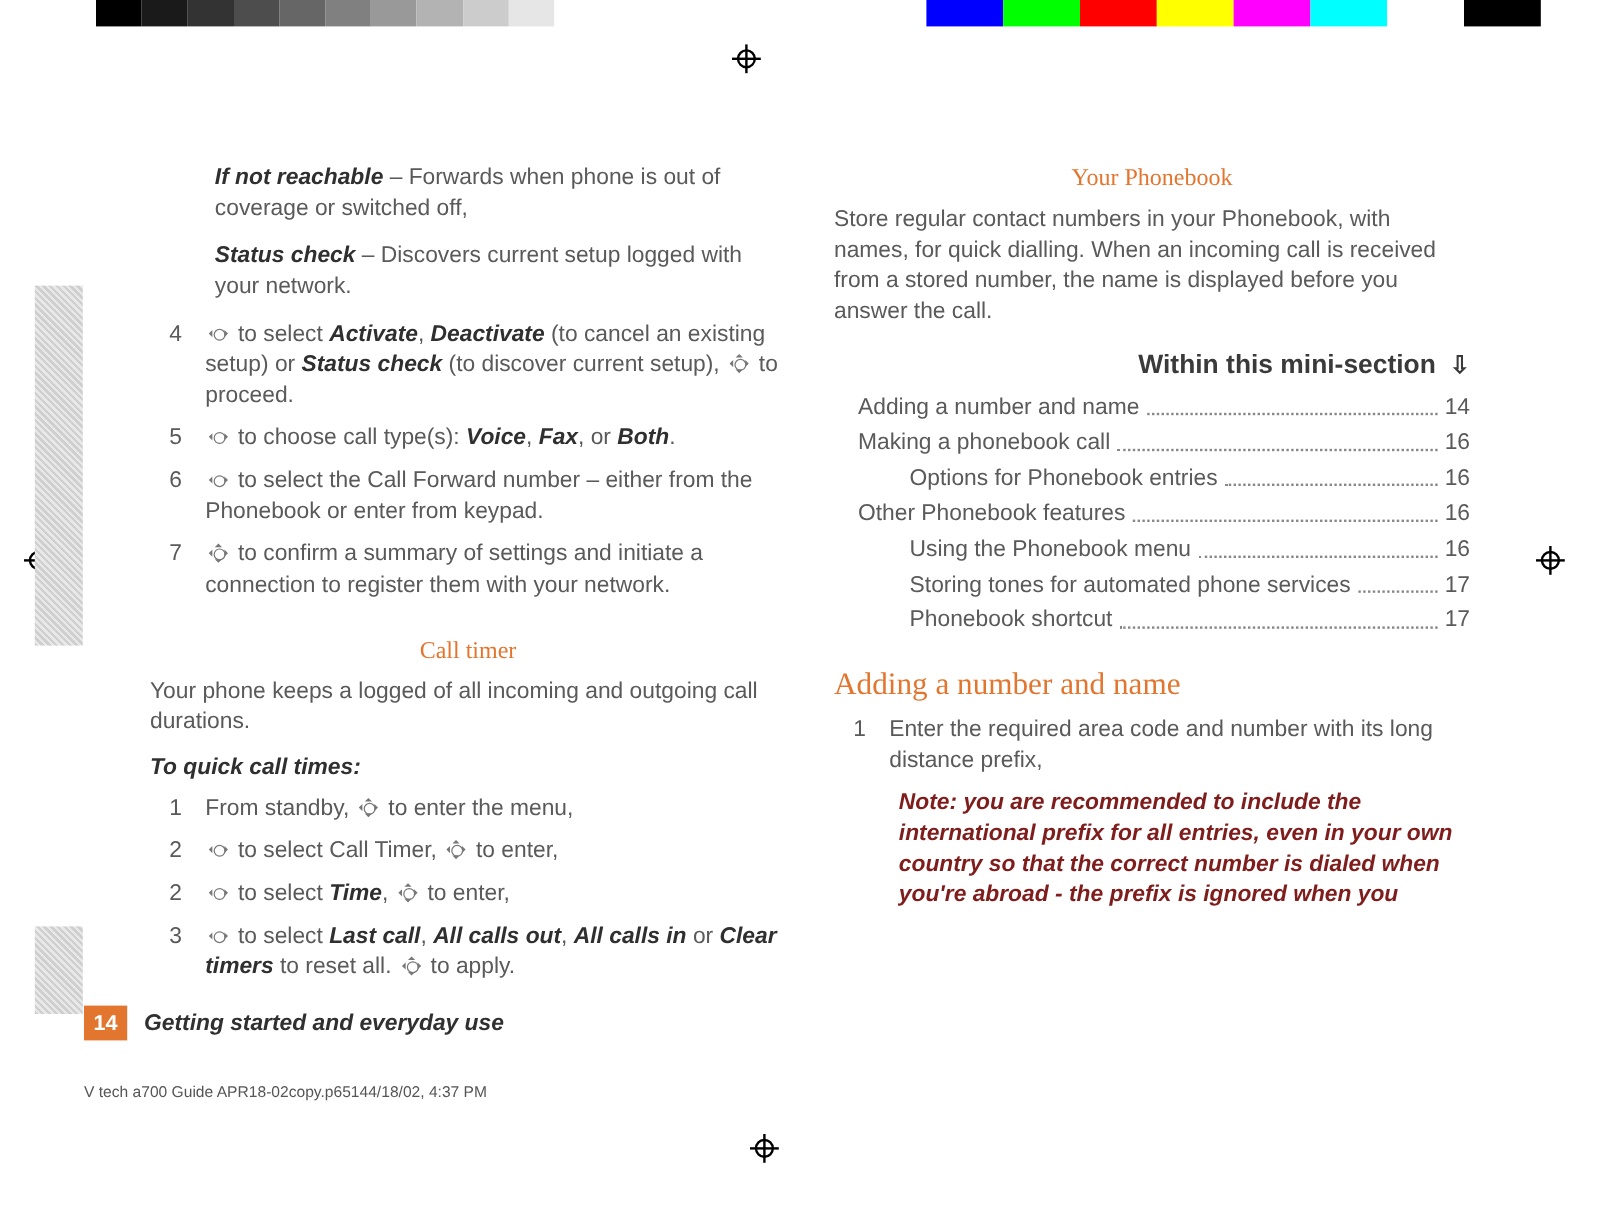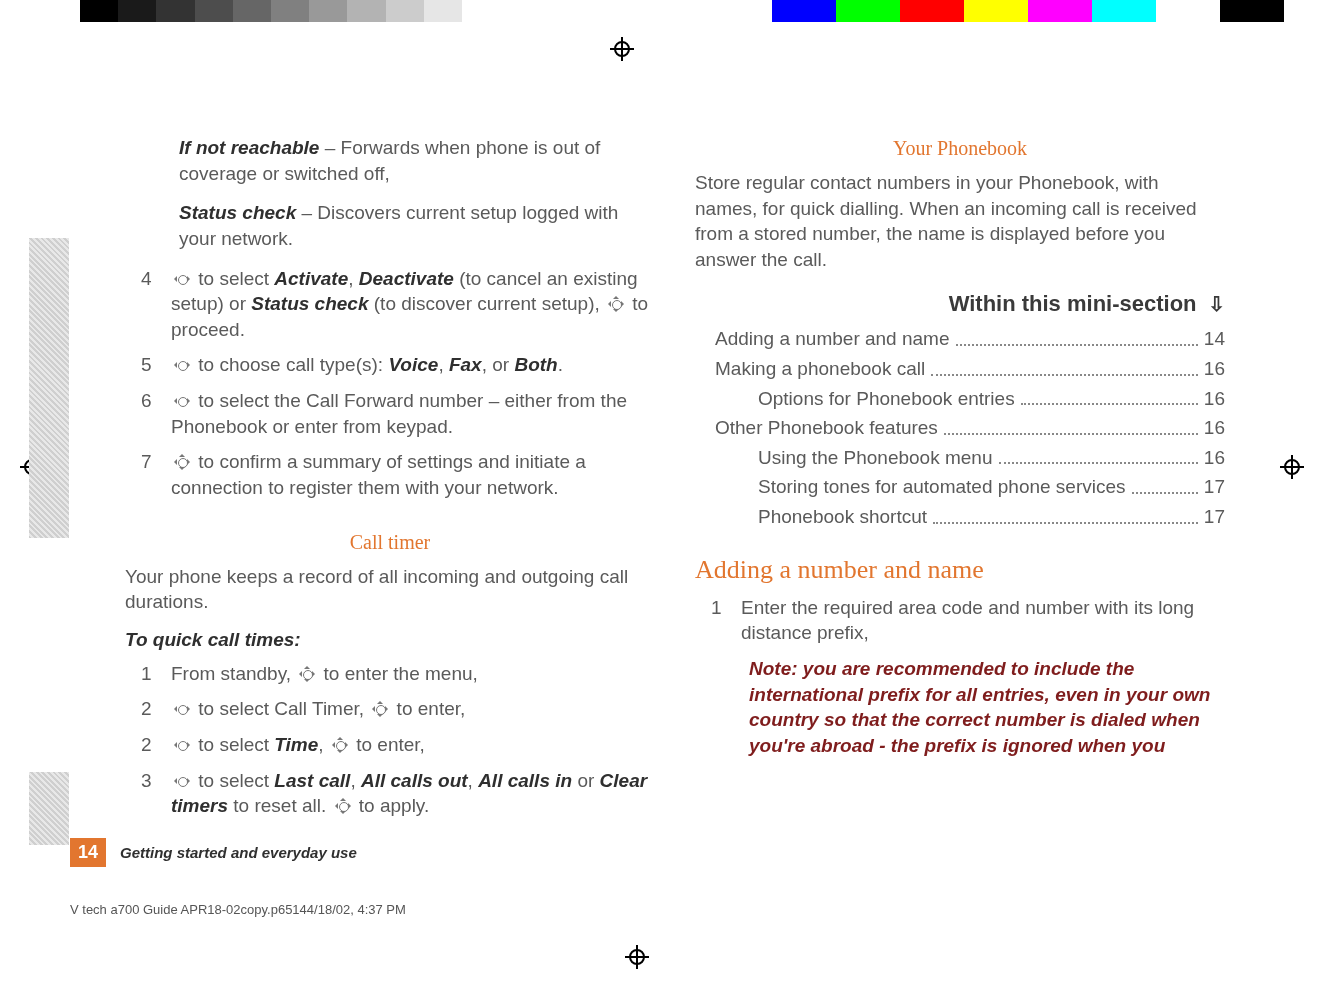--- a/index.html
+++ b/index.html
@@ -67,21 +67,21 @@
   .nav-icon .r{ right:0; top:6px;  border-left-color:#777; }
   .nav-icon .u{ left:8px; top:-2px; border-bottom-color:#777; }
   .nav-icon .d{ left:8px; bottom:-2px; border-top-color:#777; }
   
   .pagefoot {
     position:absolute; left:70px; top:838px; display:flex; align-items:center; gap:14px;
   }
   .pagefoot .pn {
     background:#e2762f; color:#fff; font-weight:bold; padding:4px 8px; font-size:18px;
   }
-  .pagefoot .ttl { font-weight:bold; font-style:italic; color:#303030; font-size:15px; }
+  .pagefoot .ttl { font-weight:bold; font-style:italic; color:#303030; font-size:19px; }
   .meta {
     position:absolute; left:70px; top:902px; width:1100px;
     display:flex; font-size:13px; color:#555;
   }
   .down-arrow { font-size:20px; }
 </style>
 </head>
 <body>
 
 <div class="gray-bar">
@@ -157,21 +157,21 @@
     </div>
 
     <div class="list-row">
       <div class="num">7</div>
       <div class="txt">
         <span class="nav-icon"><span class="l"></span><span class="r"></span><span class="u"></span><span class="d"></span></span><span> to confirm a summary of settings and initiate a connection to register them with your network.</span>
       </div>
     </div>
 
     <div class="h1 h-orange">Call timer</div>
-    <p style="margin:0 0 12px 0">Your phone keeps a record of all incoming and outgoing call durations.</p>
+    <p style="margin:0 0 12px 0">Your phone keeps a logged of all incoming and outgoing call durations.</p>
 
     <div class="bolditalic" style="color:#2f2f2f;margin:2px 0 8px 0">To quick call times:</div>
 
     <div class="list-row">
       <div class="num">1</div>
       <div class="txt">
         <span>From standby, </span><span class="nav-icon"><span class="l"></span><span class="r"></span><span class="u"></span><span class="d"></span></span><span> to enter the menu,</span>
       </div>
     </div>
 

